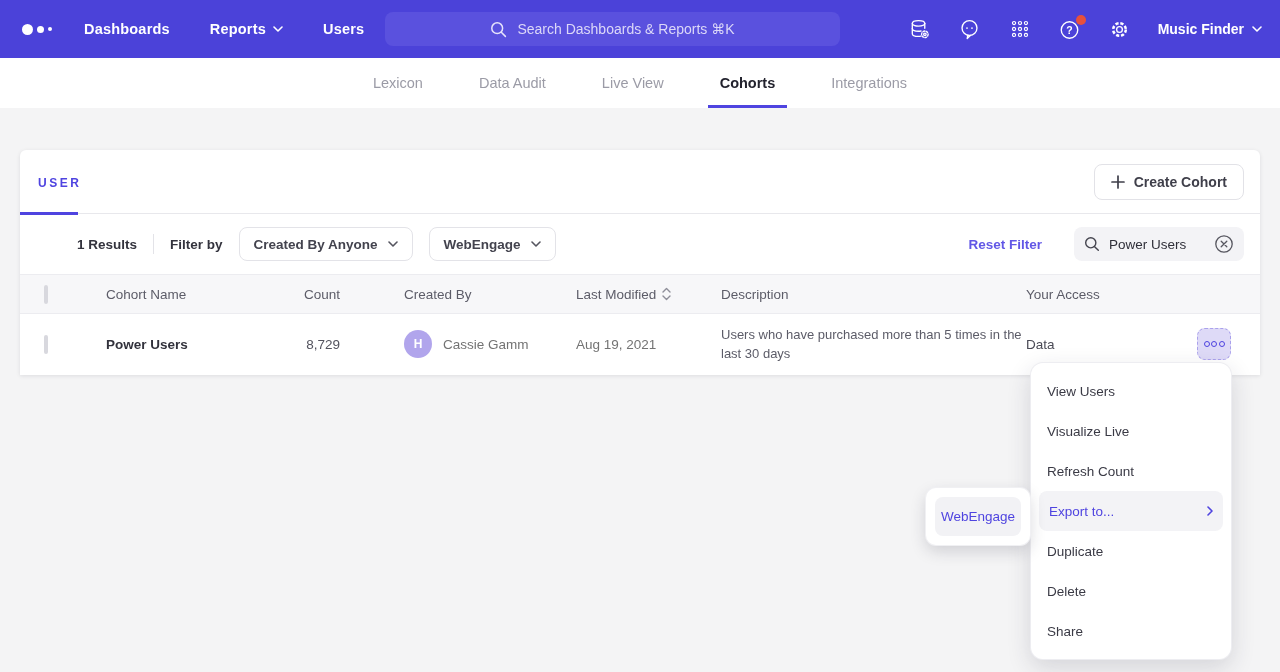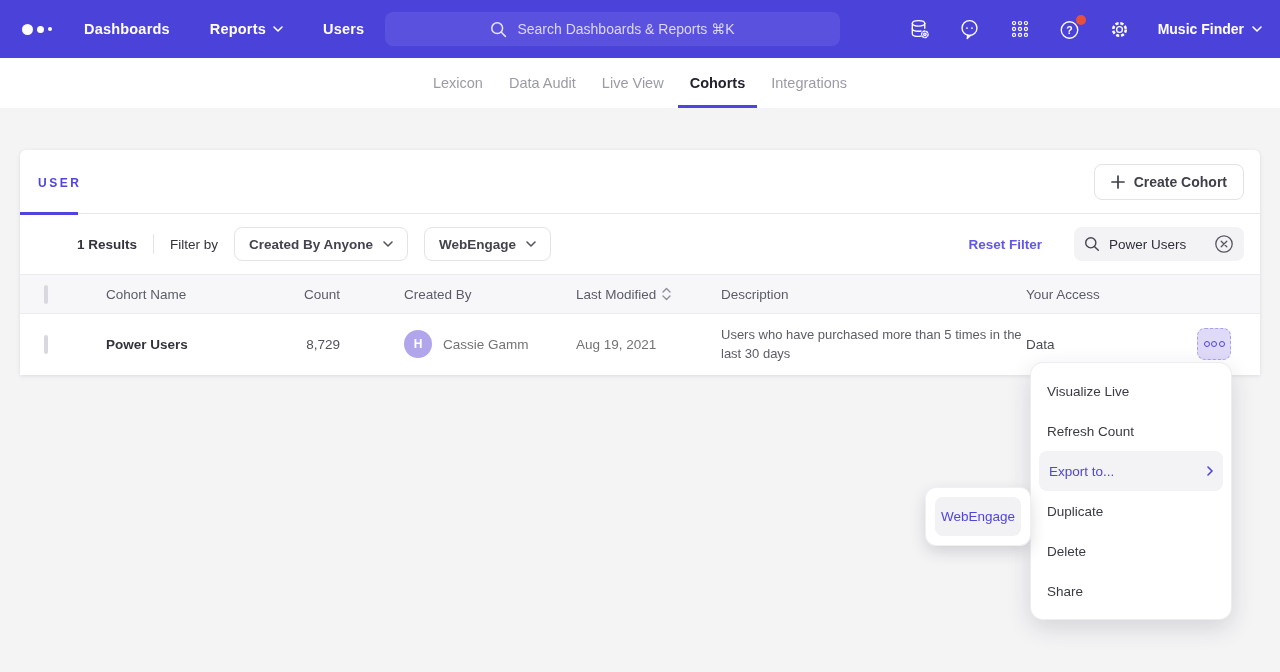--- a/index.html
+++ b/index.html
@@ -23,21 +23,21 @@
     justify-content:center; gap:10px; color:#dcd8f8; font-size:14px; cursor:text; }
   .nav-right { position:absolute; right:18px; top:0; height:58px; display:flex; align-items:center; gap:26px; }
   .nav-icon { position:relative; width:24px; height:24px; display:flex; align-items:center; justify-content:center; cursor:pointer; }
   .nav-icon svg { display:block; }
   .badge-dot { position:absolute; top:-2px; right:-4px; width:10px; height:10px; border-radius:50%;
     background:var(--notification-red,#e8503c); }
   .project { display:flex; align-items:center; gap:8px; font-size:14px; font-weight:700; cursor:pointer; }
 
   
   .tabbar { position:absolute; top:58px; left:0; width:1280px; height:50px; background:#fff;
-    display:flex; justify-content:center; align-items:stretch; gap:2px; }
+    display:flex; justify-content:center; align-items:stretch; gap:32px; }
   .tab { display:flex; align-items:center; padding:0 12px; font-size:14.5px; color:#9b9ba6;
     cursor:pointer; position:relative; }
   .tab.active { color:#23232e; font-weight:700; }
   .tab.active::after { content:""; position:absolute; left:0; right:0; bottom:0; height:3px;
     background:var(--accent,#4f44e0); }
 
   
   .card { position:absolute; left:20px; top:150px; width:1240px; height:225px; background:#fff;
     border-radius:6px 6px 0 0; box-shadow:0 1px 4px rgba(20,20,40,.10); }
   .card-header { position:relative; height:64px; border-bottom:1px solid #e8e8ec; }
@@ -46,21 +46,21 @@
   .user-underline { position:absolute; left:0; bottom:-2px; width:58px; height:3px;
     background:var(--accent,#4f44e0); }
   .create-btn { position:absolute; right:16px; top:14px; height:36px; padding:0 16px;
     background:#fff; border:1px solid #e2e2e7; border-radius:8px; display:flex; align-items:center;
     gap:9px; font-size:14px; font-weight:700; color:#3f3f4a; cursor:pointer; }
 
   
   .filter-row { height:60px; display:flex; align-items:center; padding:0 16px 0 57px; }
   .results { font-size:13.5px; font-weight:700; color:#33333d; }
   .vdiv { width:1px; height:20px; background:#e3e3e8; margin:0 16px; }
-  .filter-by { font-size:13.5px; font-weight:400; color:#33333d; margin-right:16px; }
+  .filter-by { font-size:13.5px; font-weight:700; color:#33333d; margin-right:16px; }
   .pill { height:34px; border:1px solid #e3e3e8; border-radius:8px; background:#fff;
     display:flex; align-items:center; gap:10px; padding:0 14px; font-size:13.5px;
     color:#43434e; font-weight:600; cursor:pointer; margin-right:16px; }
   .right-group { margin-left:auto; display:flex; align-items:center; gap:32px; }
   .reset-link { font-size:13.5px; font-weight:600; color:var(--link,#6257e6); cursor:pointer; }
   .search-pill { width:170px; height:34px; background:#f3f3f6; border-radius:8px;
     display:flex; align-items:center; padding:0 10px; gap:9px; cursor:text; }
   .search-pill .val { flex:1; font-size:13.5px; color:#2f2f39; }
 
   
@@ -271,20 +271,21 @@
       <span class="more-btn">
           <i></i>
           <i></i>
           <i></i>
         </span>
     </span>
   </div>
 </div>
 
 <div class="context-menu">
+  <div class="menu-item">View Users</div>
   <div class="menu-item">Visualize Live</div>
   <div class="menu-item">Refresh Count</div>
   <div class="menu-item active">
     <span>Export to...</span>
     <svg width="6" height="10" viewBox="0 0 6 10">
         <path d="M1 1l4 4-4 4" fill="none" stroke="#4f44e0" stroke-width="1.6" stroke-linecap="round" stroke-linejoin="round"></path>
       </svg>
   </div>
   <div class="menu-item">Duplicate</div>
   <div class="menu-item">Delete</div>

